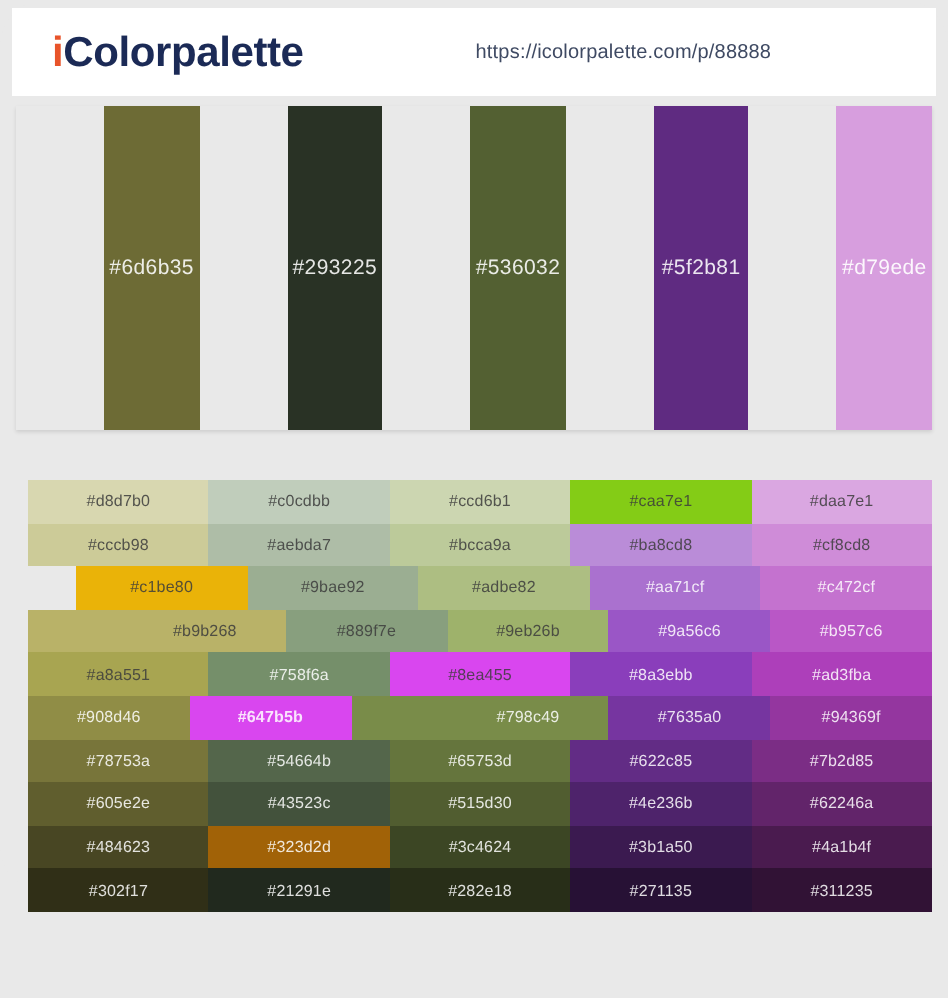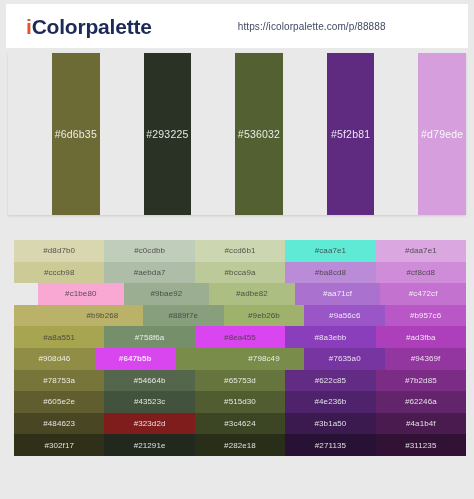--- a/index.html
+++ b/index.html
@@ -162,21 +162,21 @@
       <div class="shade-row">
         <div class="shade-cell on-light" style="background: rgb(216, 215, 176);">
           <span class="hex">#d8d7b0</span>
         </div>
         <div class="shade-cell on-light" style="background: rgb(192, 205, 187);">
           <span class="hex">#c0cdbb</span>
         </div>
         <div class="shade-cell on-light" style="background: rgb(204, 214, 177);">
           <span class="hex">#ccd6b1</span>
         </div>
-        <div class="shade-cell on-light" style="background: #5eead4;">
+        <div class="shade-cell on-light" style="background: #84cc16;">
           <span class="hex">#caa7e1</span>
         </div>
         <div class="shade-cell on-light" style="background: rgb(218, 167, 225);">
           <span class="hex">#daa7e1</span>
         </div>
       </div>
       <div class="shade-row">
         <div class="shade-cell on-light" style="background: rgb(204, 203, 152);">
           <span class="hex">#cccb98</span>
         </div>
@@ -187,21 +187,21 @@
           <span class="hex">#bcca9a</span>
         </div>
         <div class="shade-cell on-light" style="background: rgb(186, 140, 216);">
           <span class="hex">#ba8cd8</span>
         </div>
         <div class="shade-cell on-light" style="background: rgb(207, 140, 216);">
           <span class="hex">#cf8cd8</span>
         </div>
       </div>
       <div class="shade-row">
-        <div class="shade-cell on-light" style="background: #f9a8d4; margin-left: 24px;">
+        <div class="shade-cell on-light" style="background: #eab308; margin-left: 24px;">
           <span class="hex">#c1be80</span>
         </div>
         <div class="shade-cell on-light" style="background: rgb(155, 174, 146);">
           <span class="hex">#9bae92</span>
         </div>
         <div class="shade-cell on-light" style="background: rgb(173, 190, 130);">
           <span class="hex">#adbe82</span>
         </div>
         <div class="shade-cell on-dark" style="background: rgb(170, 113, 207);">
           <span class="hex">#aa71cf</span>
@@ -292,21 +292,21 @@
           <span class="hex">#4e236b</span>
         </div>
         <div class="shade-cell on-dark" style="background: rgb(98, 36, 106);">
           <span class="hex">#62246a</span>
         </div>
       </div>
       <div class="shade-row">
         <div class="shade-cell on-dark" style="background: rgb(72, 70, 35);">
           <span class="hex">#484623</span>
         </div>
-        <div class="shade-cell on-dark" style="background: #7f1d1d; text-align: right;">
+        <div class="shade-cell on-dark" style="background: #a16207; text-align: right;">
           <span class="hex">#323d2d</span>
         </div>
         <div class="shade-cell on-dark" style="background: rgb(60, 70, 36); align-items: center;">
           <span class="hex">#3c4624</span>
         </div>
         <div class="shade-cell on-dark" style="background: rgb(59, 26, 80);">
           <span class="hex">#3b1a50</span>
         </div>
         <div class="shade-cell on-dark" style="background: rgb(74, 27, 79);">
           <span class="hex">#4a1b4f</span>

